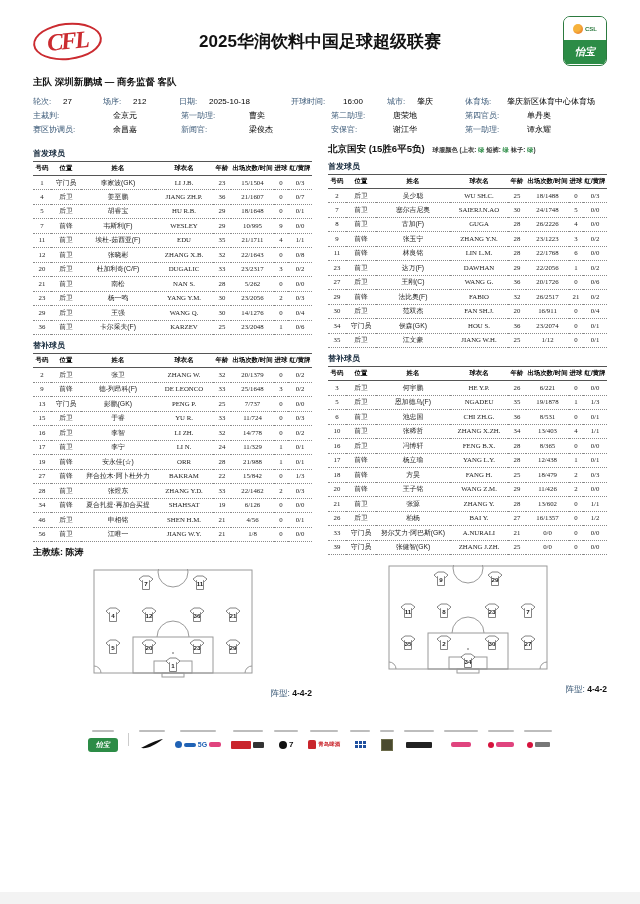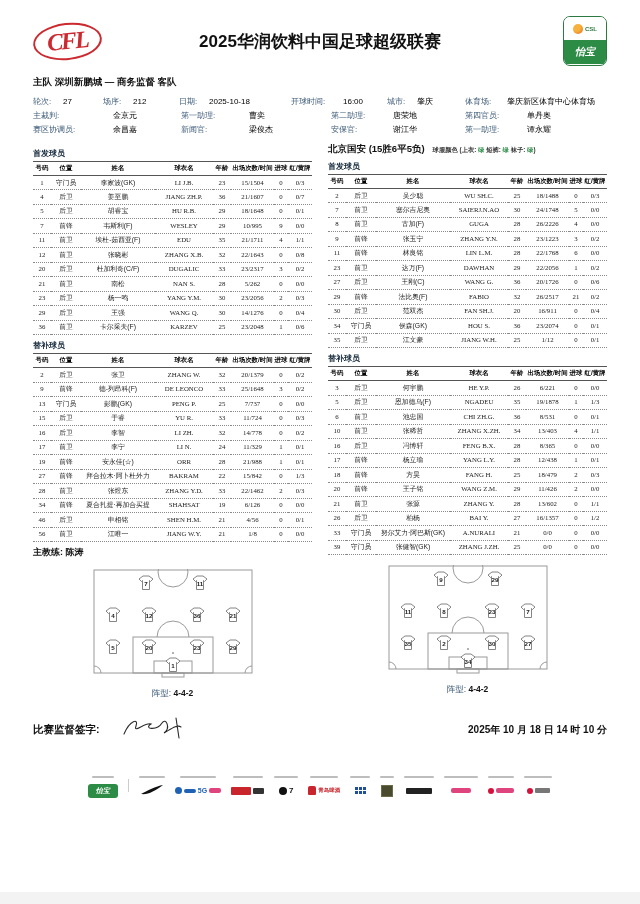--- a/index.html
+++ b/index.html
@@ -42,21 +42,21 @@
     color:#000;padding:2px 0;border-top:1.4px solid #555;border-bottom:1.4px solid #555;text-align:center;}
   table.ptab td{font-size:6.8px;color:#1a1a1a;text-align:center;padding:2.5px 0;
     border-bottom:1px dotted #8a8a8a;line-height:1.25;}
   td.c1{font-family:"Liberation Sans",sans-serif;color:#46627e;}
   td.c2{font-family:"Liberation Sans",sans-serif;color:#222;}
   .w0{width:18px}.w1{width:30px}.w2{width:74px}.w3{width:58px}.w4{width:18px}.w5{width:43px}.w6{width:14px}.w7{width:24px}
   .coach{font-size:9px;margin-top:4px;}
   .coach .lbl{font-weight:bold;}
   .coach b{font-weight:900;}
   .pitchwrap{text-align:center;margin-top:10px;}
-  .formation{text-align:center;font-size:8.5px;margin-top:3px;}
+  .formation{text-align:right;font-size:8.5px;margin-top:3px;}
   .formation .lbl{color:#3c5a78;}
   .formation b{font-weight:900;}
   
   .legend{font-size:9px;font-weight:bold;margin-top:12px;}
   .sigrow{display:flex;align-items:center;margin-top:14px;}
   .siglabel{font-weight:900;font-size:10.5px;}
   .sig{margin-left:18px;}
   .date{margin-left:auto;font-weight:900;font-size:10px;}
   
   .sponsors{margin-top:30px;display:flex;align-items:flex-end;justify-content:center;gap:10px;}
@@ -778,29 +778,20 @@
             <g transform="translate(80,96)">
               <path d="M-7,-4 L-3,-7 L3,-7 L7,-4 L4.5,-1.5 L3.5,-2.5 L3.5,6.5 L-3.5,6.5 L-3.5,-2.5 L-4.5,-1.5 Z" fill="#fff" stroke="#777" stroke-width="0.9"></path>
               <text y="3.4" text-anchor="middle" font-size="6.2" font-weight="bold" font-family="Liberation Sans, sans-serif" fill="#222">34</text>
             </g>
           </svg></div>
         <div class="formation"><span class="lbl">阵型:</span> <b>4-4-2</b></div>
       </div>
   </div>
 
 
-  <div class="sigrow">
-    <span class="siglabel">比赛监督签字:</span>
-    <span class="sig">
-      <svg width="72" height="28" viewBox="0 0 72 28">
-        <path d="M6,20 C12,6 21,4 18,12 C15,20 27,8 33,10 C25,15 39,17 44,9 C48,3 53,14 46,19 C53,15 59,10 63,13 M58,4 L61,24" stroke="#2a2a2a" stroke-width="1.1" fill="none" stroke-linecap="round"></path>
-      </svg>
-    </span>
-    <span class="date">2025年 10 月 18 日 14 时 10 分</span>
-  </div>
 
   <div class="sponsors">
     <div class="chip">
       <div class="micro" style="width:22px"></div>
       <div class="lg">
           <span class="yibao">怡宝</span>
         </div>
     </div>
     <div class="sep"></div>
     <div class="chip">

